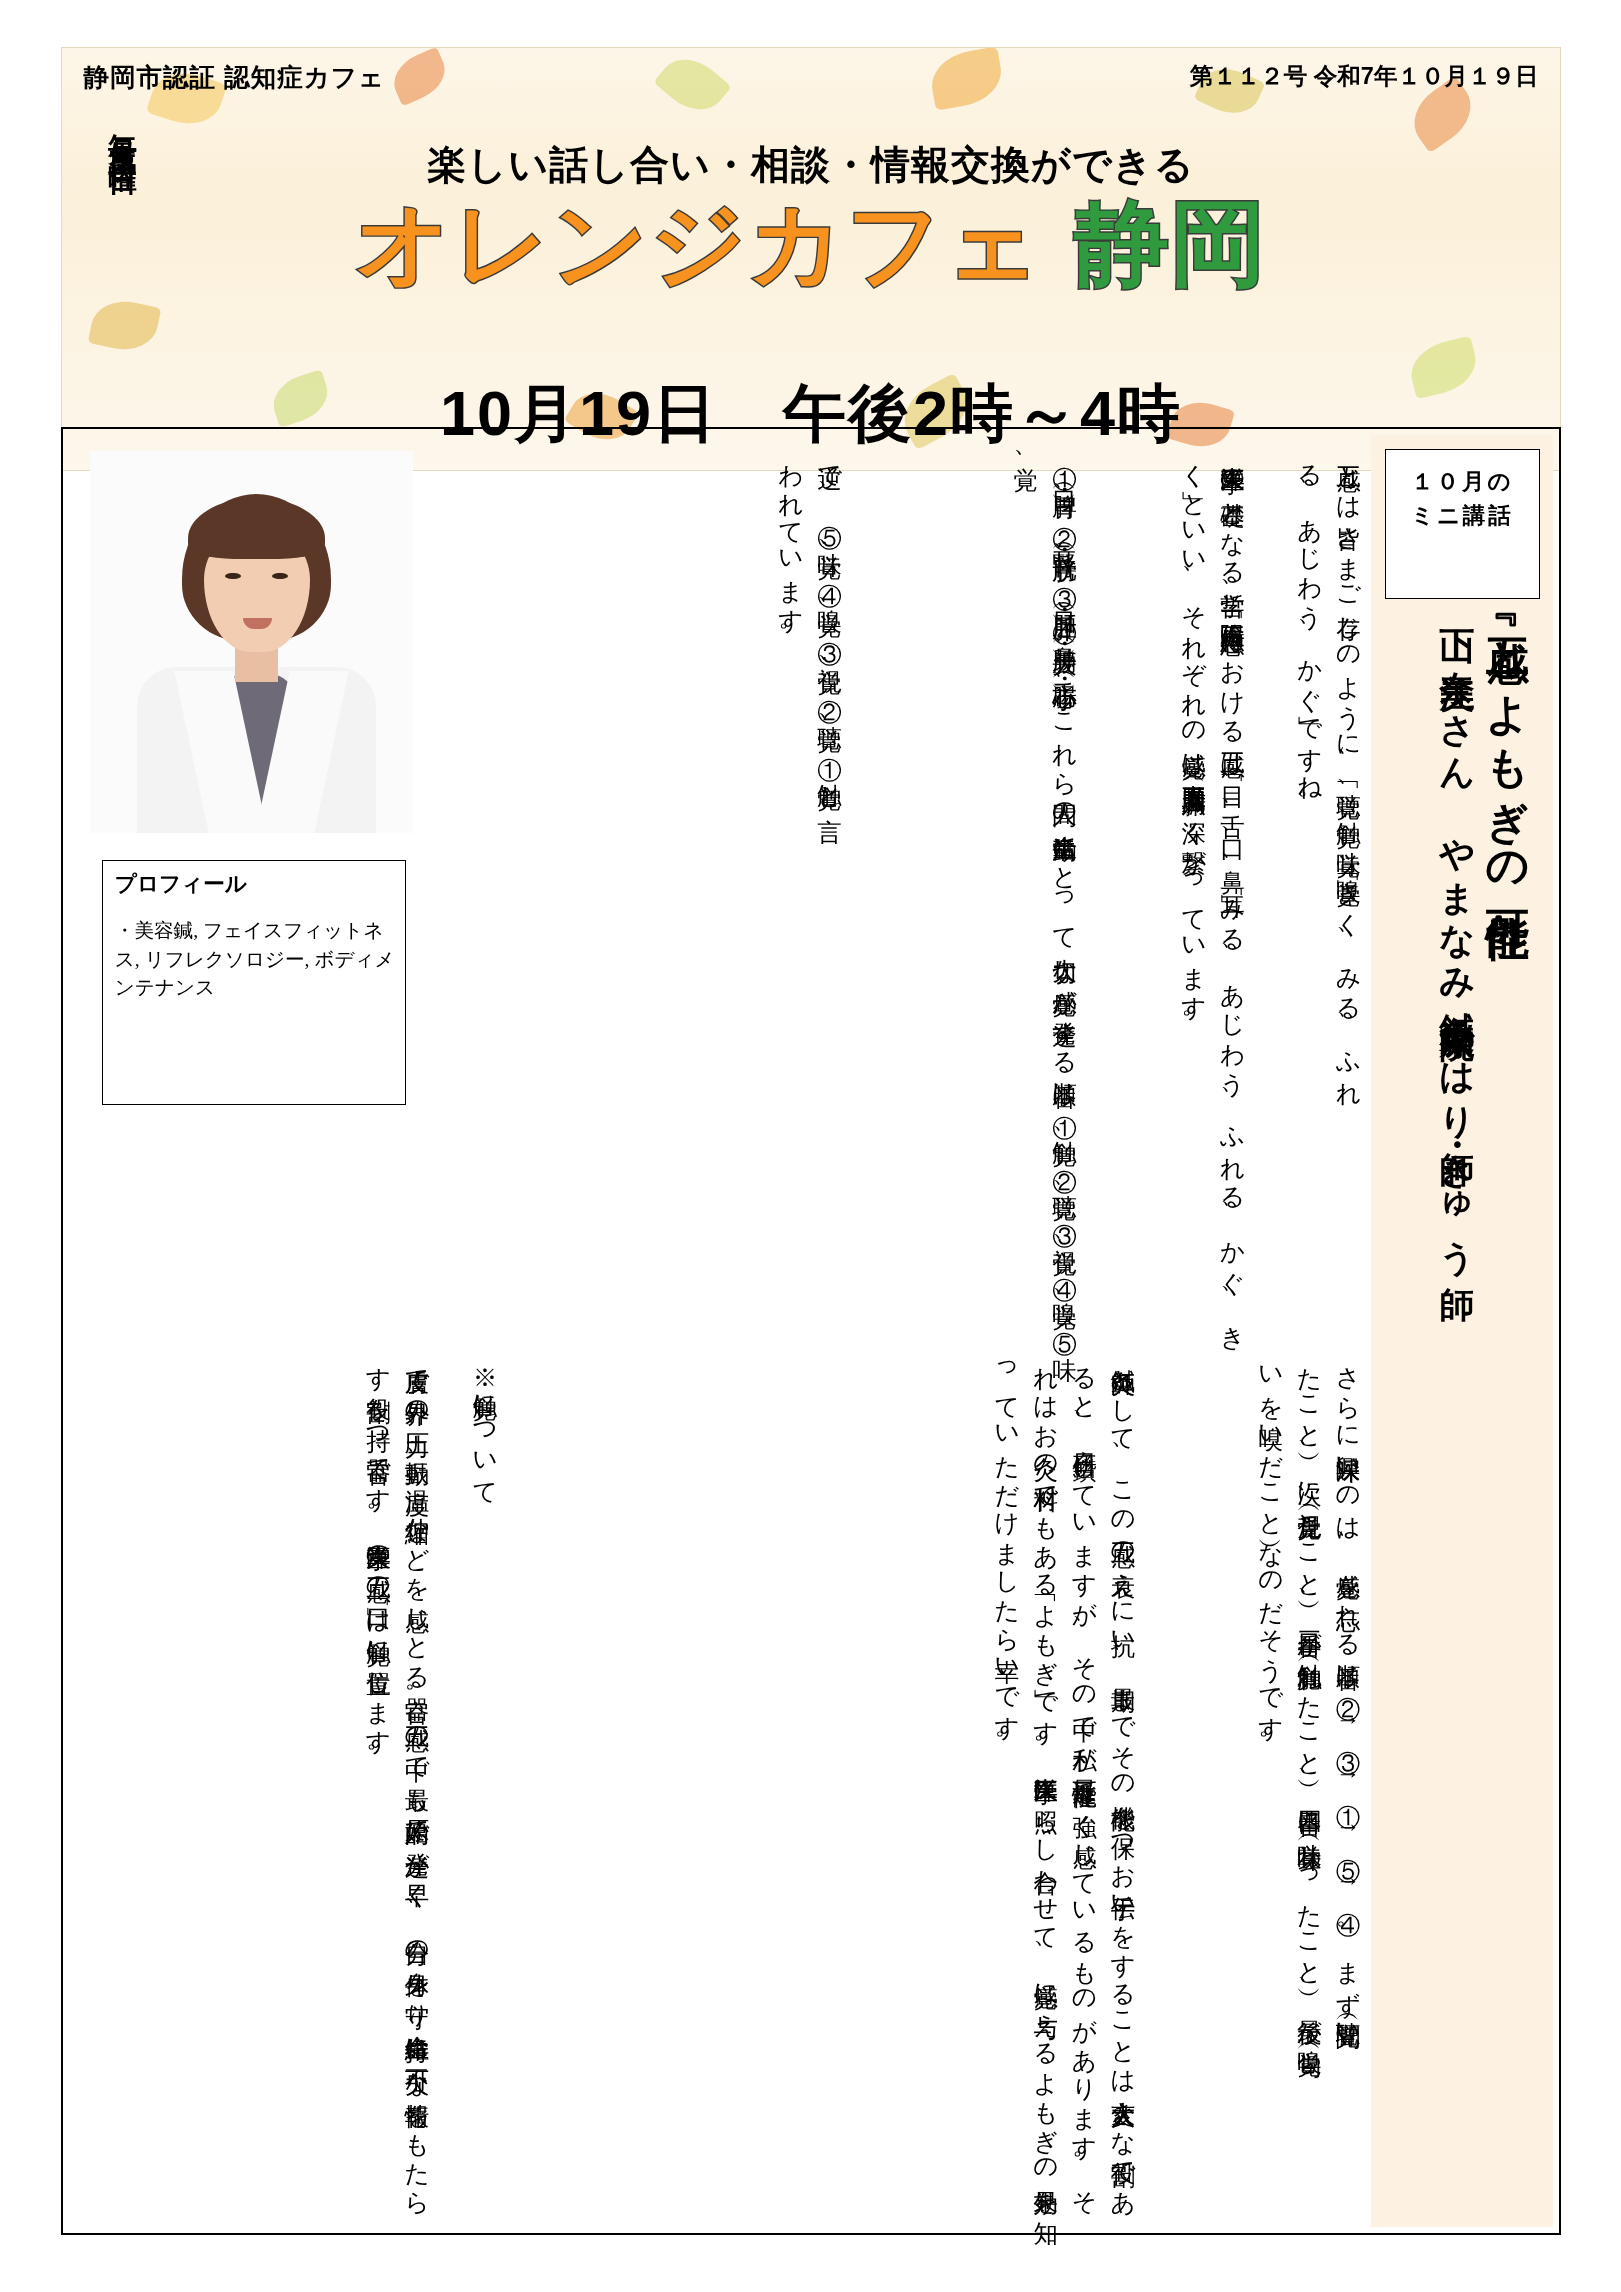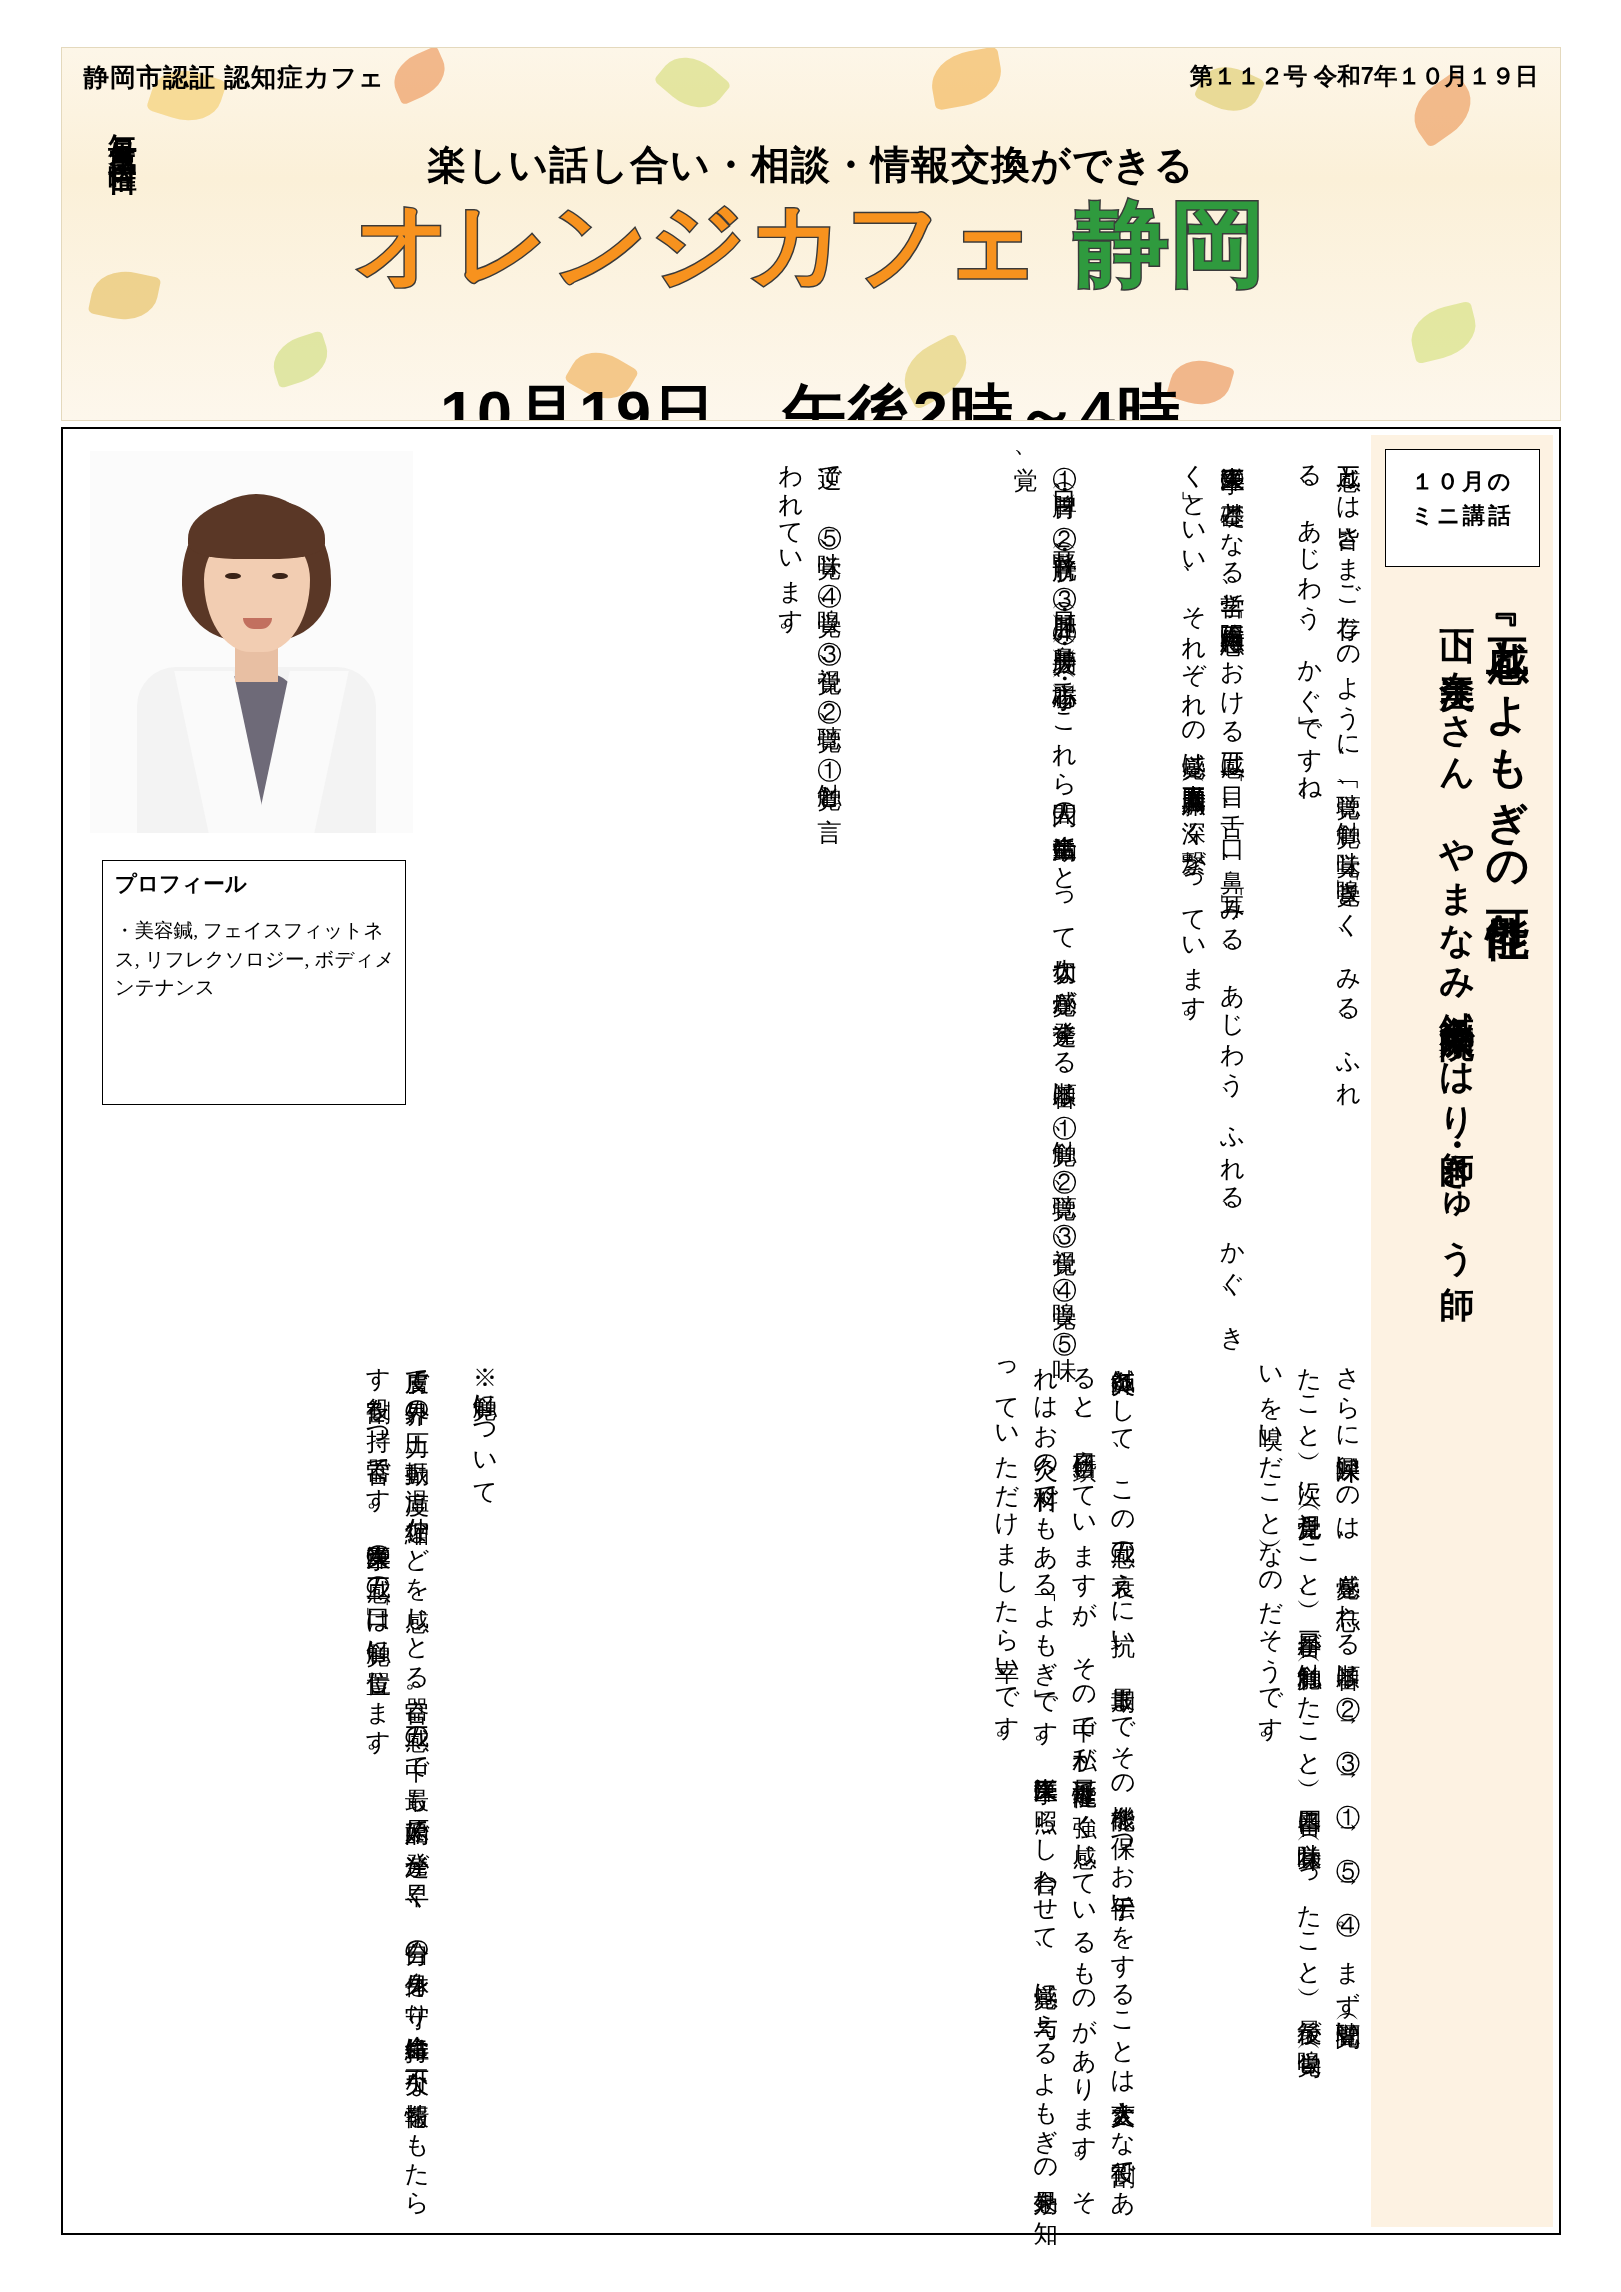--- a/index.html
+++ b/index.html
@@ -22,21 +22,21 @@
     height: 2293px;
     box-sizing: border-box;
   }
 
   
   .banner {
     position: absolute;
     left: 61px;
     top: 47px;
     width: 1500px;
-    height: 374px;
+    height: 424px;
     background: linear-gradient(180deg,#fdf6e8 0%, #fbf0d8 35%, #fdf7ec 100%);
     border: 1px solid #e4d9bd;
     box-sizing: border-box;
     overflow: hidden;
   }
   .leaf {
     position: absolute;
     border-radius: 60% 10% 60% 10%;
     opacity: .55;
   }
@@ -140,21 +140,21 @@
     width: 182px;
     height: 1792px;
     background: #fdf2e2;
     box-sizing: border-box;
   }
   .mini-label {
     position: absolute;
     left: 13.7px;
     top: 13.7px;
     width: 155px;
-    height: 118px;
+    height: 150px;
     border: 1px solid #000;
     background: #ffffff;
     box-sizing: border-box;
     font-family: "Liberation Sans", sans-serif;
     font-size: 22.5px;
     font-weight: bold;
     line-height: 1.5;
     text-align: center;
     padding-top: 15.7px;
     letter-spacing: 2.9px;

